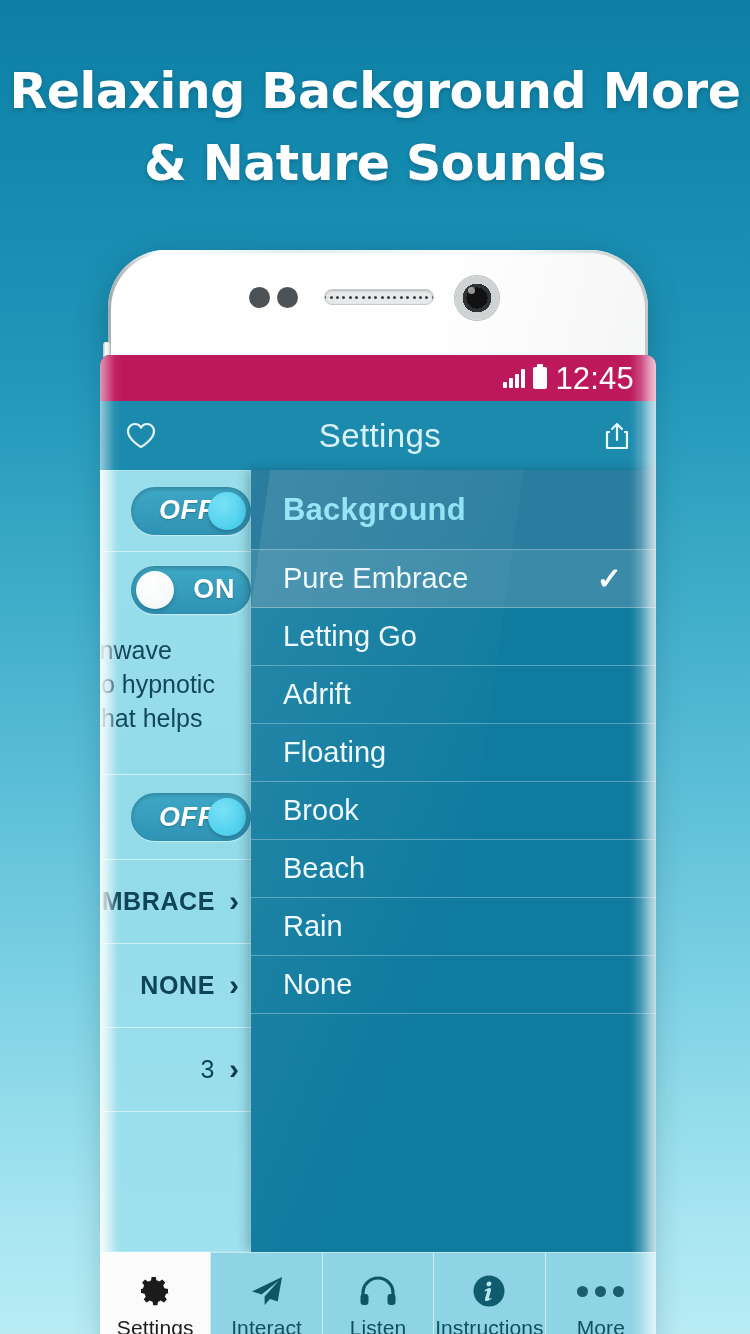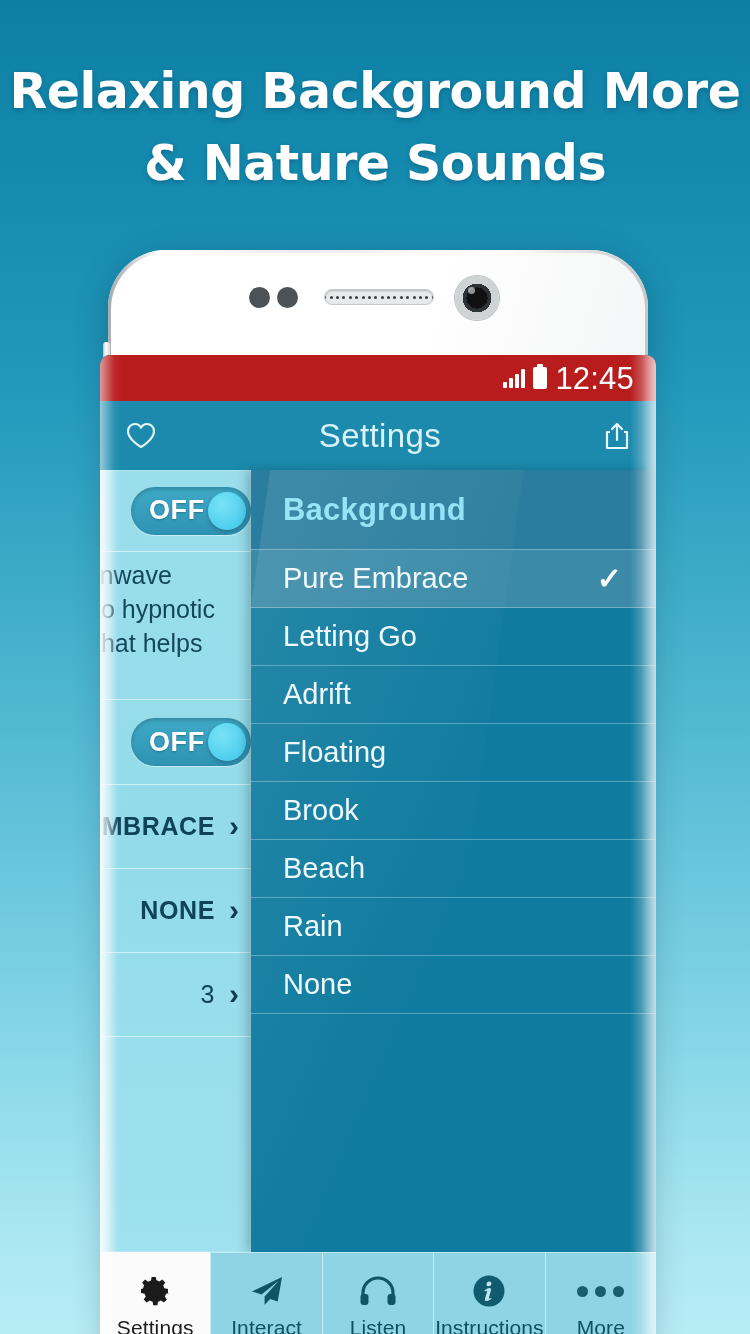--- a/index.html
+++ b/index.html
@@ -83,21 +83,21 @@
   }
   
   .screen .edge-l, .screen .edge-r{
     position:absolute; top:0; bottom:0; width:22px; z-index:60; pointer-events:none;
   }
   .screen .edge-l{ left:0;  background:linear-gradient(90deg,rgba(255,255,255,.55),rgba(255,255,255,.06) 65%,transparent); }
   .screen .edge-r{ right:0; background:linear-gradient(270deg,rgba(255,255,255,.55),rgba(255,255,255,.06) 65%,transparent); }
 
   
   .statusbar{
-    position:relative; height:46px; background:#b91c1c;
+    position:relative; height:46px; background:#be185d;
     display:flex; align-items:center; justify-content:flex-end;
     padding:0 22px 0 0; gap:8px; color:#fff;
   }
   .sig{ display:flex; align-items:flex-end; gap:2px; height:20px; }
   .sig i{ width:4px; background:#fff; border-radius:1px; }
   .sig i:nth-child(1){ height:6px; }
   .sig i:nth-child(2){ height:10px; }
   .sig i:nth-child(3){ height:14px; }
   .sig i:nth-child(4){ height:19px; }
   .batt{
@@ -154,21 +154,21 @@
   .toggle .knob{
     width:38px; height:38px; border-radius:50%; position:absolute;
     box-shadow:0 2px 4px rgba(0,0,0,.22);
   }
   .toggle.off .knob{ right:5px; background:radial-gradient(circle at 38% 32%,#79e2f7,#3dc8ea); }
   .toggle.on  .knob{ left:5px;  background:radial-gradient(circle at 38% 32%,#ffffff,#f1f6f7); }
   .toggle .tlabel{
     position:absolute; color:#fff; font-size:27px; font-weight:700; letter-spacing:.6px;
     text-shadow:0 1px 2px rgba(0,0,0,.25);
   }
-  .toggle.off .tlabel{ left:18px; }
+  .toggle.off .tlabel{ left:28px;font-style:italic; }
   .toggle.on  .tlabel{ right:16px; }
 
   .descbox{
     padding:6px 0 0 0; color:#13475a; font-size:25px; line-height:34px;
     white-space:nowrap; margin-left:-6px;
   }
   .lval{ font-size:25px; font-weight:700; color:#0f4458; letter-spacing:.6px;
          white-space:nowrap; }
   .lval.thin{ font-weight:400; }
   .chev{ margin-left:14px; margin-right:6px; color:#0d3c4f; font-size:30px; font-weight:700;
@@ -302,20 +302,26 @@
 
       <div class="leftpanel">
 
         <div class="lrow r-toggle1">
           <div class="toggle off">
             <span class="tlabel">OFF</span>
             <span class="knob"></span>
           </div>
         </div>
 
+        <div class="lrow r-toggle2">
+          <div class="toggle on">
+            <span class="knob"></span>
+            <span class="tlabel">ON</span>
+          </div>
+        </div>
 
         <div class="lrow r-desc">
           <div class="descbox">
             <div>inwave</div>
             <div>to hypnotic</div>
             <div>that helps</div>
           </div>
         </div>
 
         <div class="lrow r-toggle3">

